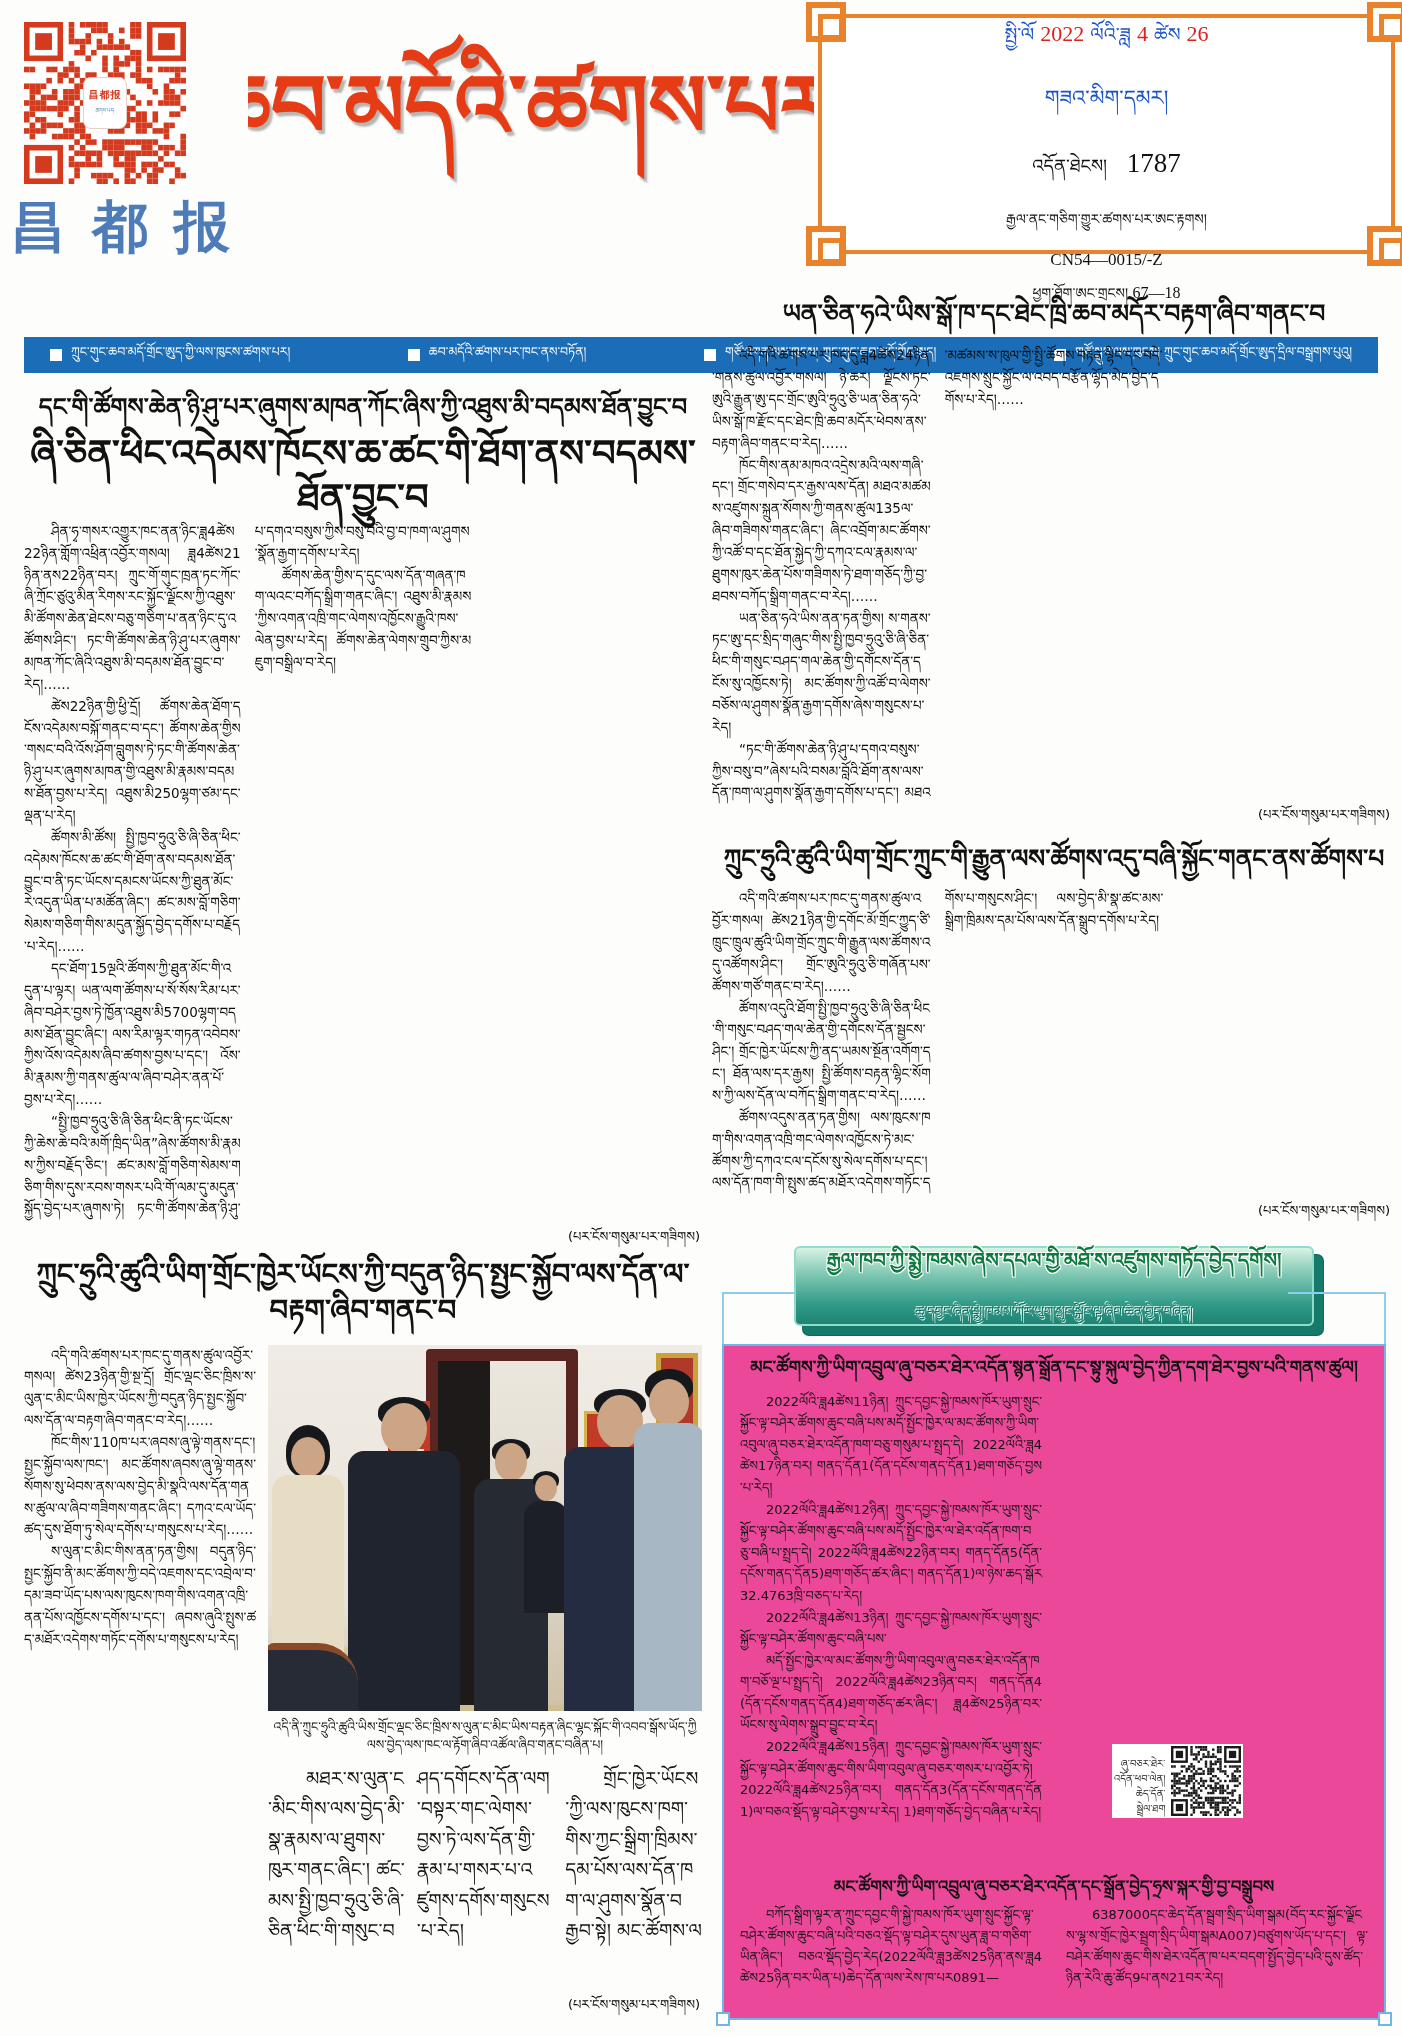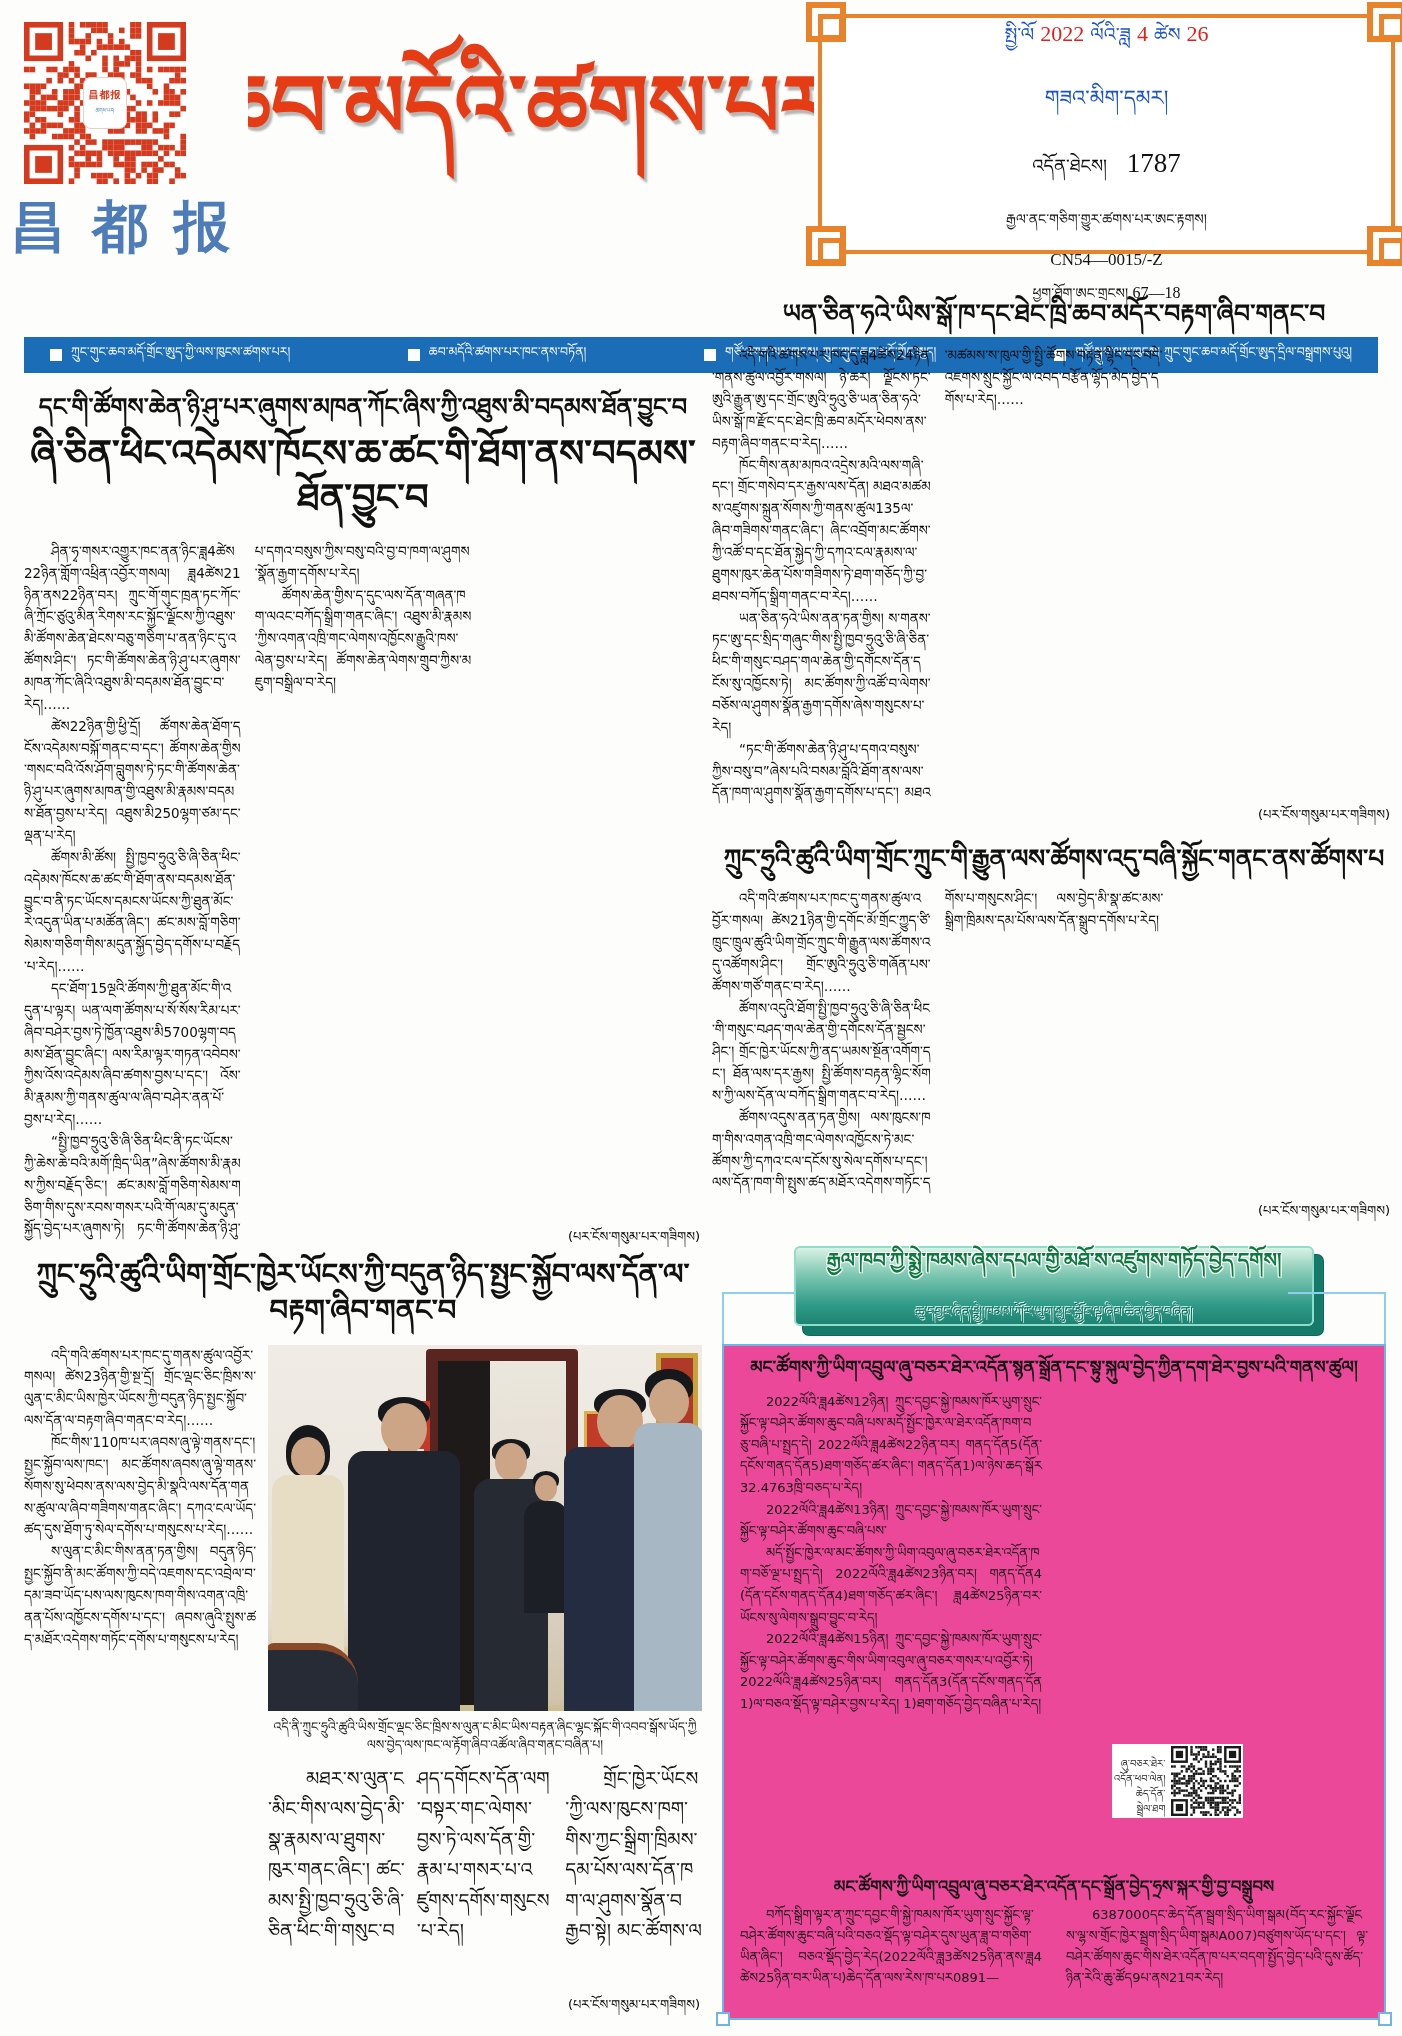--- a/index.html
+++ b/index.html
@@ -60,21 +60,21 @@
   .nav-item { display:flex; align-items:center; gap:9px; color:#fff; font-size:12.5px; white-space:nowrap; overflow:hidden; }
   .nav-bullet { width:12px; height:12px; background:#fff; flex:0 0 auto; }
   
   .kicker { font-size:24px; font-weight:bold; text-align:center; line-height:1.25; }
   .headline-xl { font-size:37px; font-weight:bold; text-align:center; line-height:1.2; margin-top:10px; }
   .headline-lg { font-size:29px; font-weight:bold; text-align:center; line-height:1.25; }
   .headline-md { font-size:25px; font-weight:bold; text-align:center; line-height:1.25; }
   .body-cols { column-gap:14px; column-fill:auto; overflow:hidden; text-align:justify; }
   .body-cols p { text-indent:2em; font-size:13.5px; line-height:1.62; color:#0c0c0c; word-break:break-all; }
   .art-a { position:absolute; left:24px; top:392px; width:678px; }
-  .art-a .body-cols { column-count:3; height:730px; margin-top:20px; }
+  .art-a .body-cols { column-count:3; height:730px; }
   .art-c { position:absolute; left:712px; top:298px; width:684px; }
   .art-c .body-cols { column-count:3; height:480px; margin-top:16px; }
   .art-d { position:absolute; left:712px; top:843px; width:684px; }
   .art-d .body-cols { column-count:3; height:322px; margin-top:14px; }
   .art-b { position:absolute; left:24px; top:1256px; width:678px; }
   .art-b-row { display:flex; margin-top:16px; }
   .art-b-col1 { width:232px; flex:0 0 auto; text-align:justify; height:656px; overflow:hidden; }
   .art-b-col1 p { text-indent:2em; font-size:13.5px; line-height:1.62; word-break:break-all; }
   .art-b-center { flex:1; margin-left:12px; display:flex; flex-direction:column; }
   .caption { font-size:12.5px; text-align:center; line-height:1.5; margin-top:7px; }
@@ -632,20 +632,21 @@
       <div class="banner-l1">རྒྱལ་ཁབ་ཀྱི་སྨྱེ་ཁམས་ཞེས་དཔལ་གྱི་མཐོ་ས་འཛུགས་གཏོད་བྱེད་དགོས།</div>
       <div class="banner-l2">ཆུ་དབྱང་ཞིན་སྨྱེ་ཁམས་ཀོར་ཡུག་སྲུང་སྐྱོང་ལྟ་ཞིབ་ཆེན་བྱེད་བཞིན།</div>
     </div>
   </div>
 
   <div class="bigbox">
     <div class="corner-step bl"></div>
     <div class="corner-step br"></div>
     <div class="box-headline">མང་ཚོགས་ཀྱི་ཡིག་འབྲུལ་ཞུ་བཅར་ཐེར་འདོན་སྙན་སྒྲོན་དང་སྟུ་སྐུལ་བྱེད་ཀྱིན་དག་ཐེར་བྱས་པའི་གནས་ཚུལ།</div>
     <div class="box-cols">
+        <p>2022ལོའི་ཟླ4ཚེས11ཉིན། ཀྲུང་དབྱང་སྐྱེ་ཁམས་ཁོར་ཡུག་སྲུང་སྐྱོང་ལྟ་བཤེར་ཚོགས་ཆུང་བཞི་པས་མདོ་སྤྱོང་ཁྱེར་ལ་མང་ཚོགས་ཀྱི་ཡིག་འབུལ་ཞུ་བཅར་ཐེར་འདོན་ཁག་བཅུ་གསུམ་པ་སྤྲད་དེ། 2022ལོའི་ཟླ4ཚེས17ཉིན་བར། གནད་དོན1(དོན་དངོས་གནད་དོན1)ཐག་གཅོད་བྱས་པ་རེད།</p>
         <p>2022ལོའི་ཟླ4ཚེས12ཉིན། ཀྲུང་དབྱང་སྐྱེ་ཁམས་ཁོར་ཡུག་སྲུང་སྐྱོང་ལྟ་བཤེར་ཚོགས་ཆུང་བཞི་པས་མདོ་སྤྱོང་ཁྱེར་ལ་ཐེར་འདོན་ཁག་བཅུ་བཞི་པ་སྤྲད་དེ། 2022ལོའི་ཟླ4ཚེས22ཉིན་བར། གནད་དོན5(དོན་དངོས་གནད་དོན5)ཐག་གཅོད་ཚར་ཞིང་། གནད་དོན1)ལ་ཉེས་ཆད་སྒོར32.4763ཁྲི་བཅད་པ་རེད།</p>
         <p>2022ལོའི་ཟླ4ཚེས13ཉིན། ཀྲུང་དབྱང་སྐྱེ་ཁམས་ཁོར་ཡུག་སྲུང་སྐྱོང་ལྟ་བཤེར་ཚོགས་ཆུང་བཞི་པས་</p>
         <p>མདོ་སྤྱོང་ཁྱེར་ལ་མང་ཚོགས་ཀྱི་ཡིག་འབུལ་ཞུ་བཅར་ཐེར་འདོན་ཁག་བཅོ་ལྔ་པ་སྤྲད་དེ། 2022ལོའི་ཟླ4ཚེས23ཉིན་བར། གནད་དོན4(དོན་དངོས་གནད་དོན4)ཐག་གཅོད་ཚར་ཞིང་། ཟླ4ཚེས25ཉིན་བར་ཡོངས་སུ་ལེགས་སྒྲུབ་བྱུང་བ་རེད།</p>
         <p>2022ལོའི་ཟླ4ཚེས15ཉིན། ཀྲུང་དབྱང་སྐྱེ་ཁམས་ཁོར་ཡུག་སྲུང་སྐྱོང་ལྟ་བཤེར་ཚོགས་ཆུང་གིས་ཡིག་འབུལ་ཞུ་བཅར་གསར་པ་འབྱོར་ཏེ། 2022ལོའི་ཟླ4ཚེས25ཉིན་བར། གནད་དོན3(དོན་དངོས་གནད་དོན1)ལ་བཅའ་སྡོད་ལྟ་བཤེར་བྱས་པ་རེད། 1)ཐག་གཅོད་བྱེད་བཞིན་པ་རེད།</p>
       </div>
     <div class="qr-note">
       <div class="qr-note-lines">
         <div>ཞུ་བཅར་ཐེར་</div>
         <div>འདོན་ཕབ་ལེན།</div>
         <div>ཆེད་དོན་</div>

